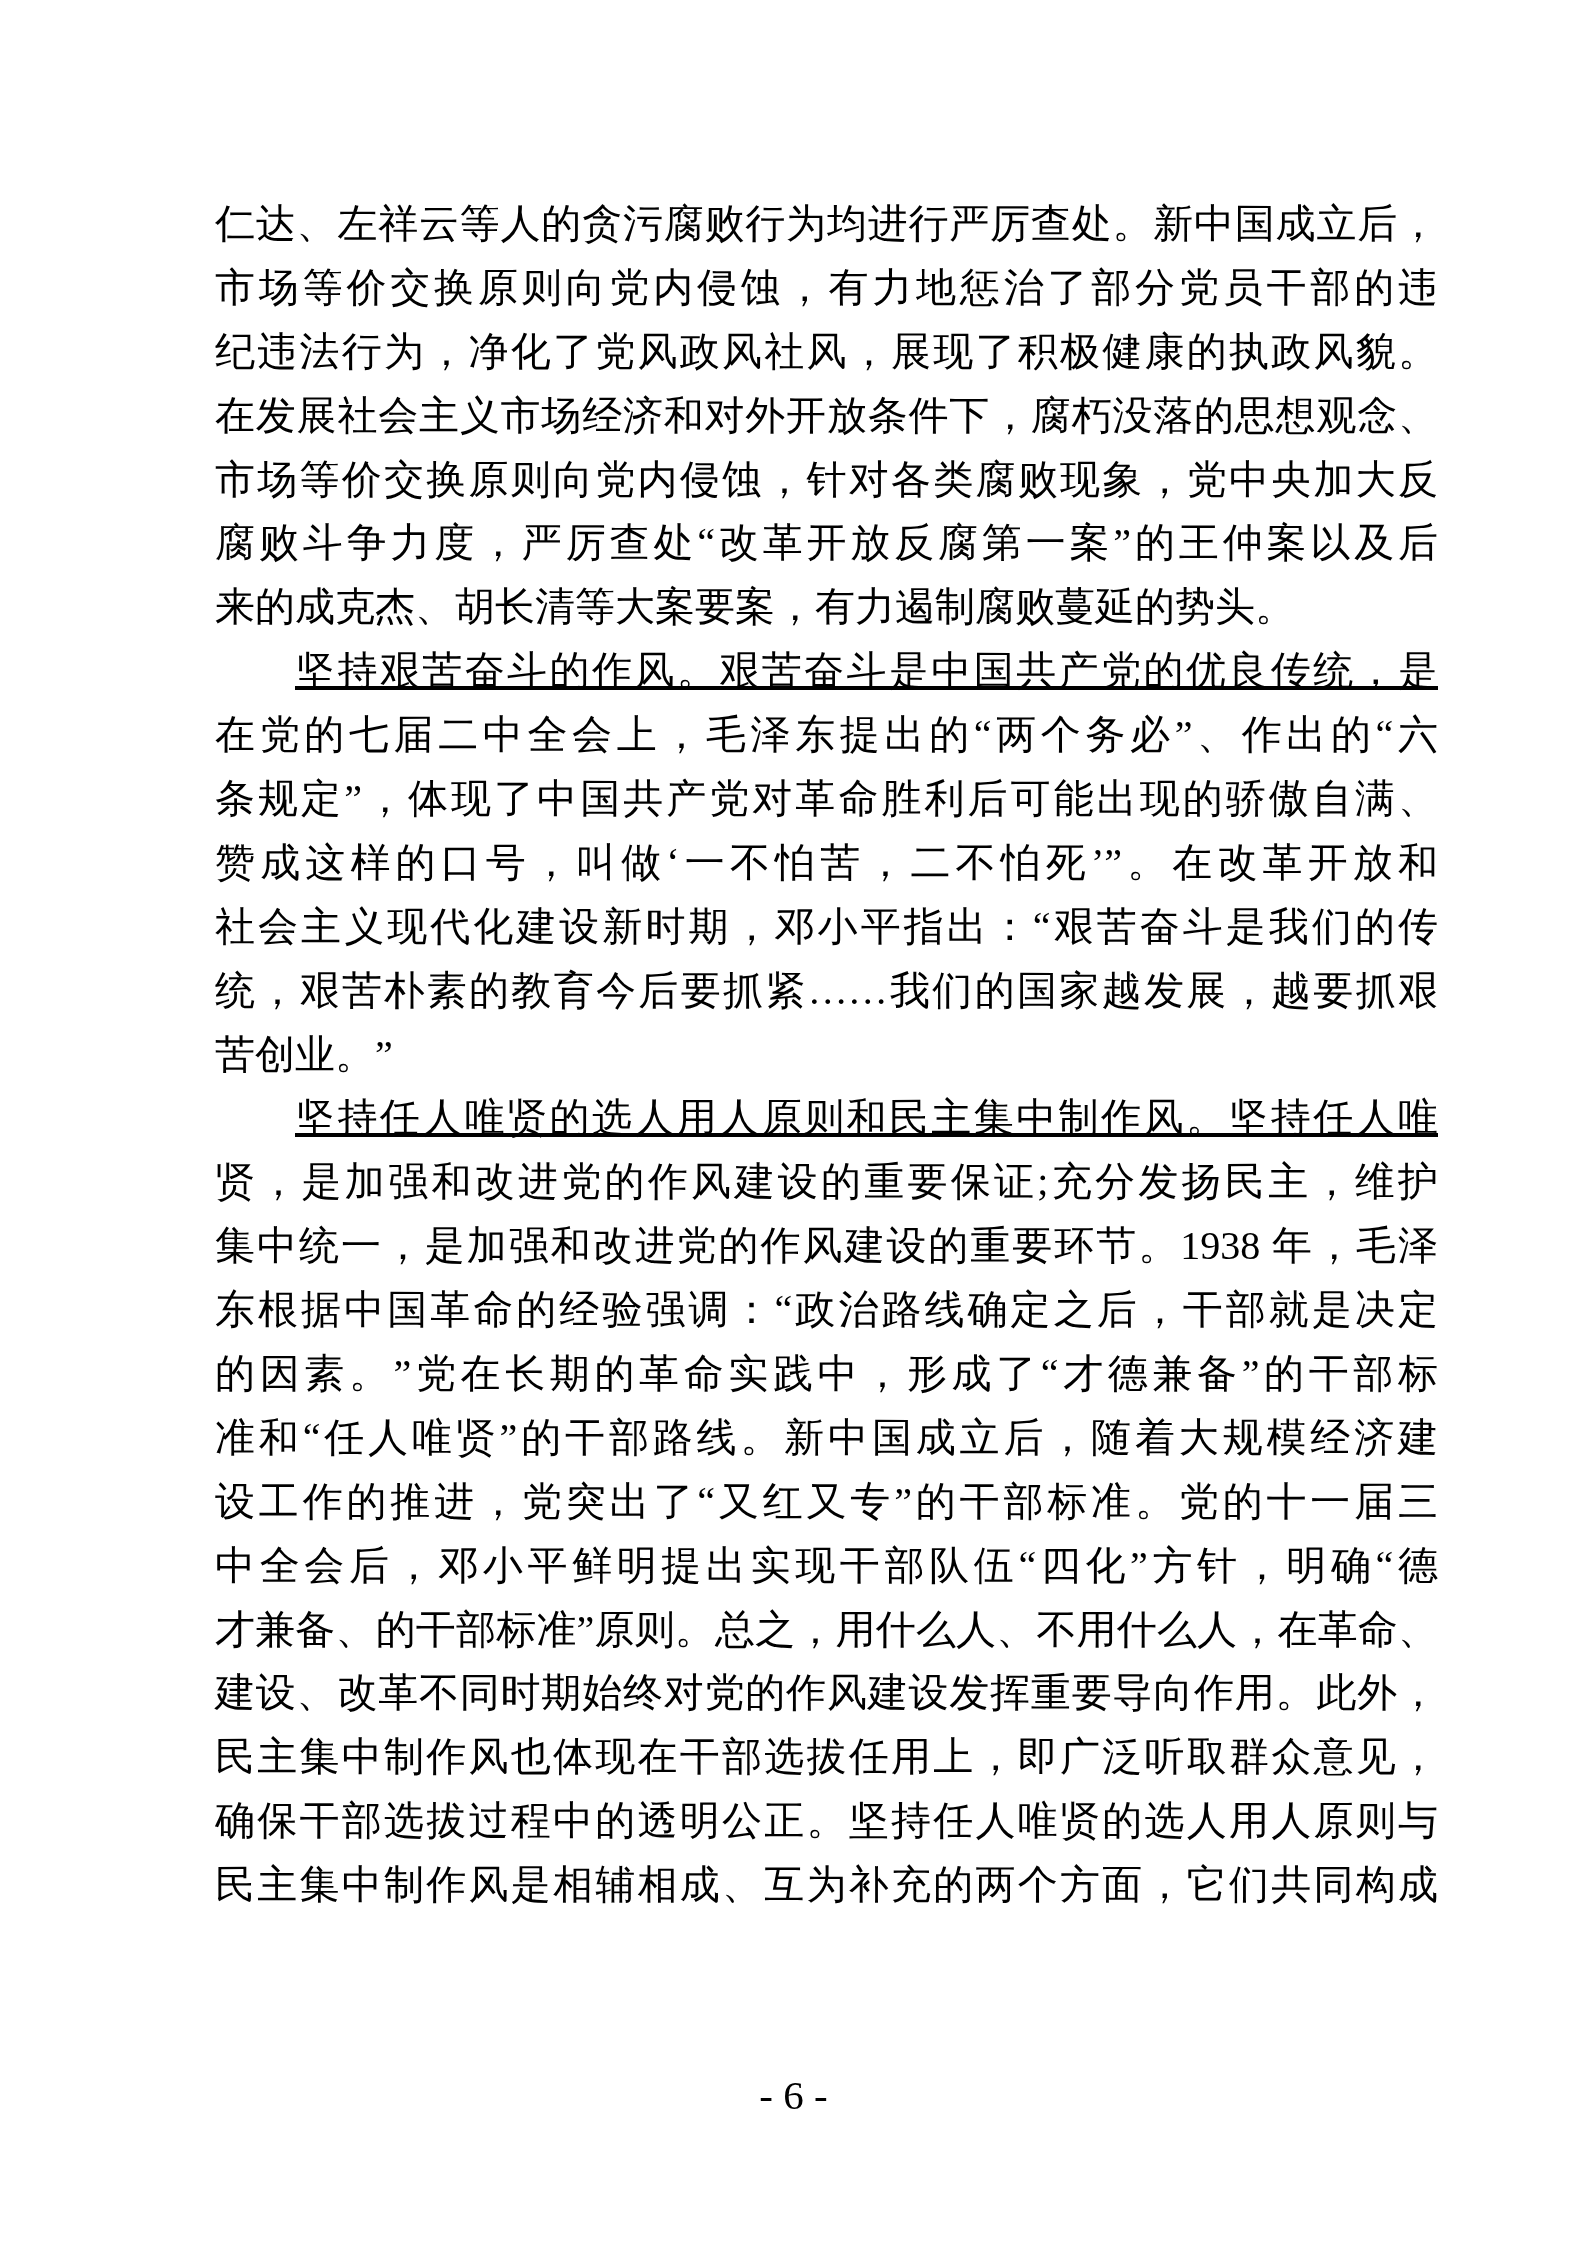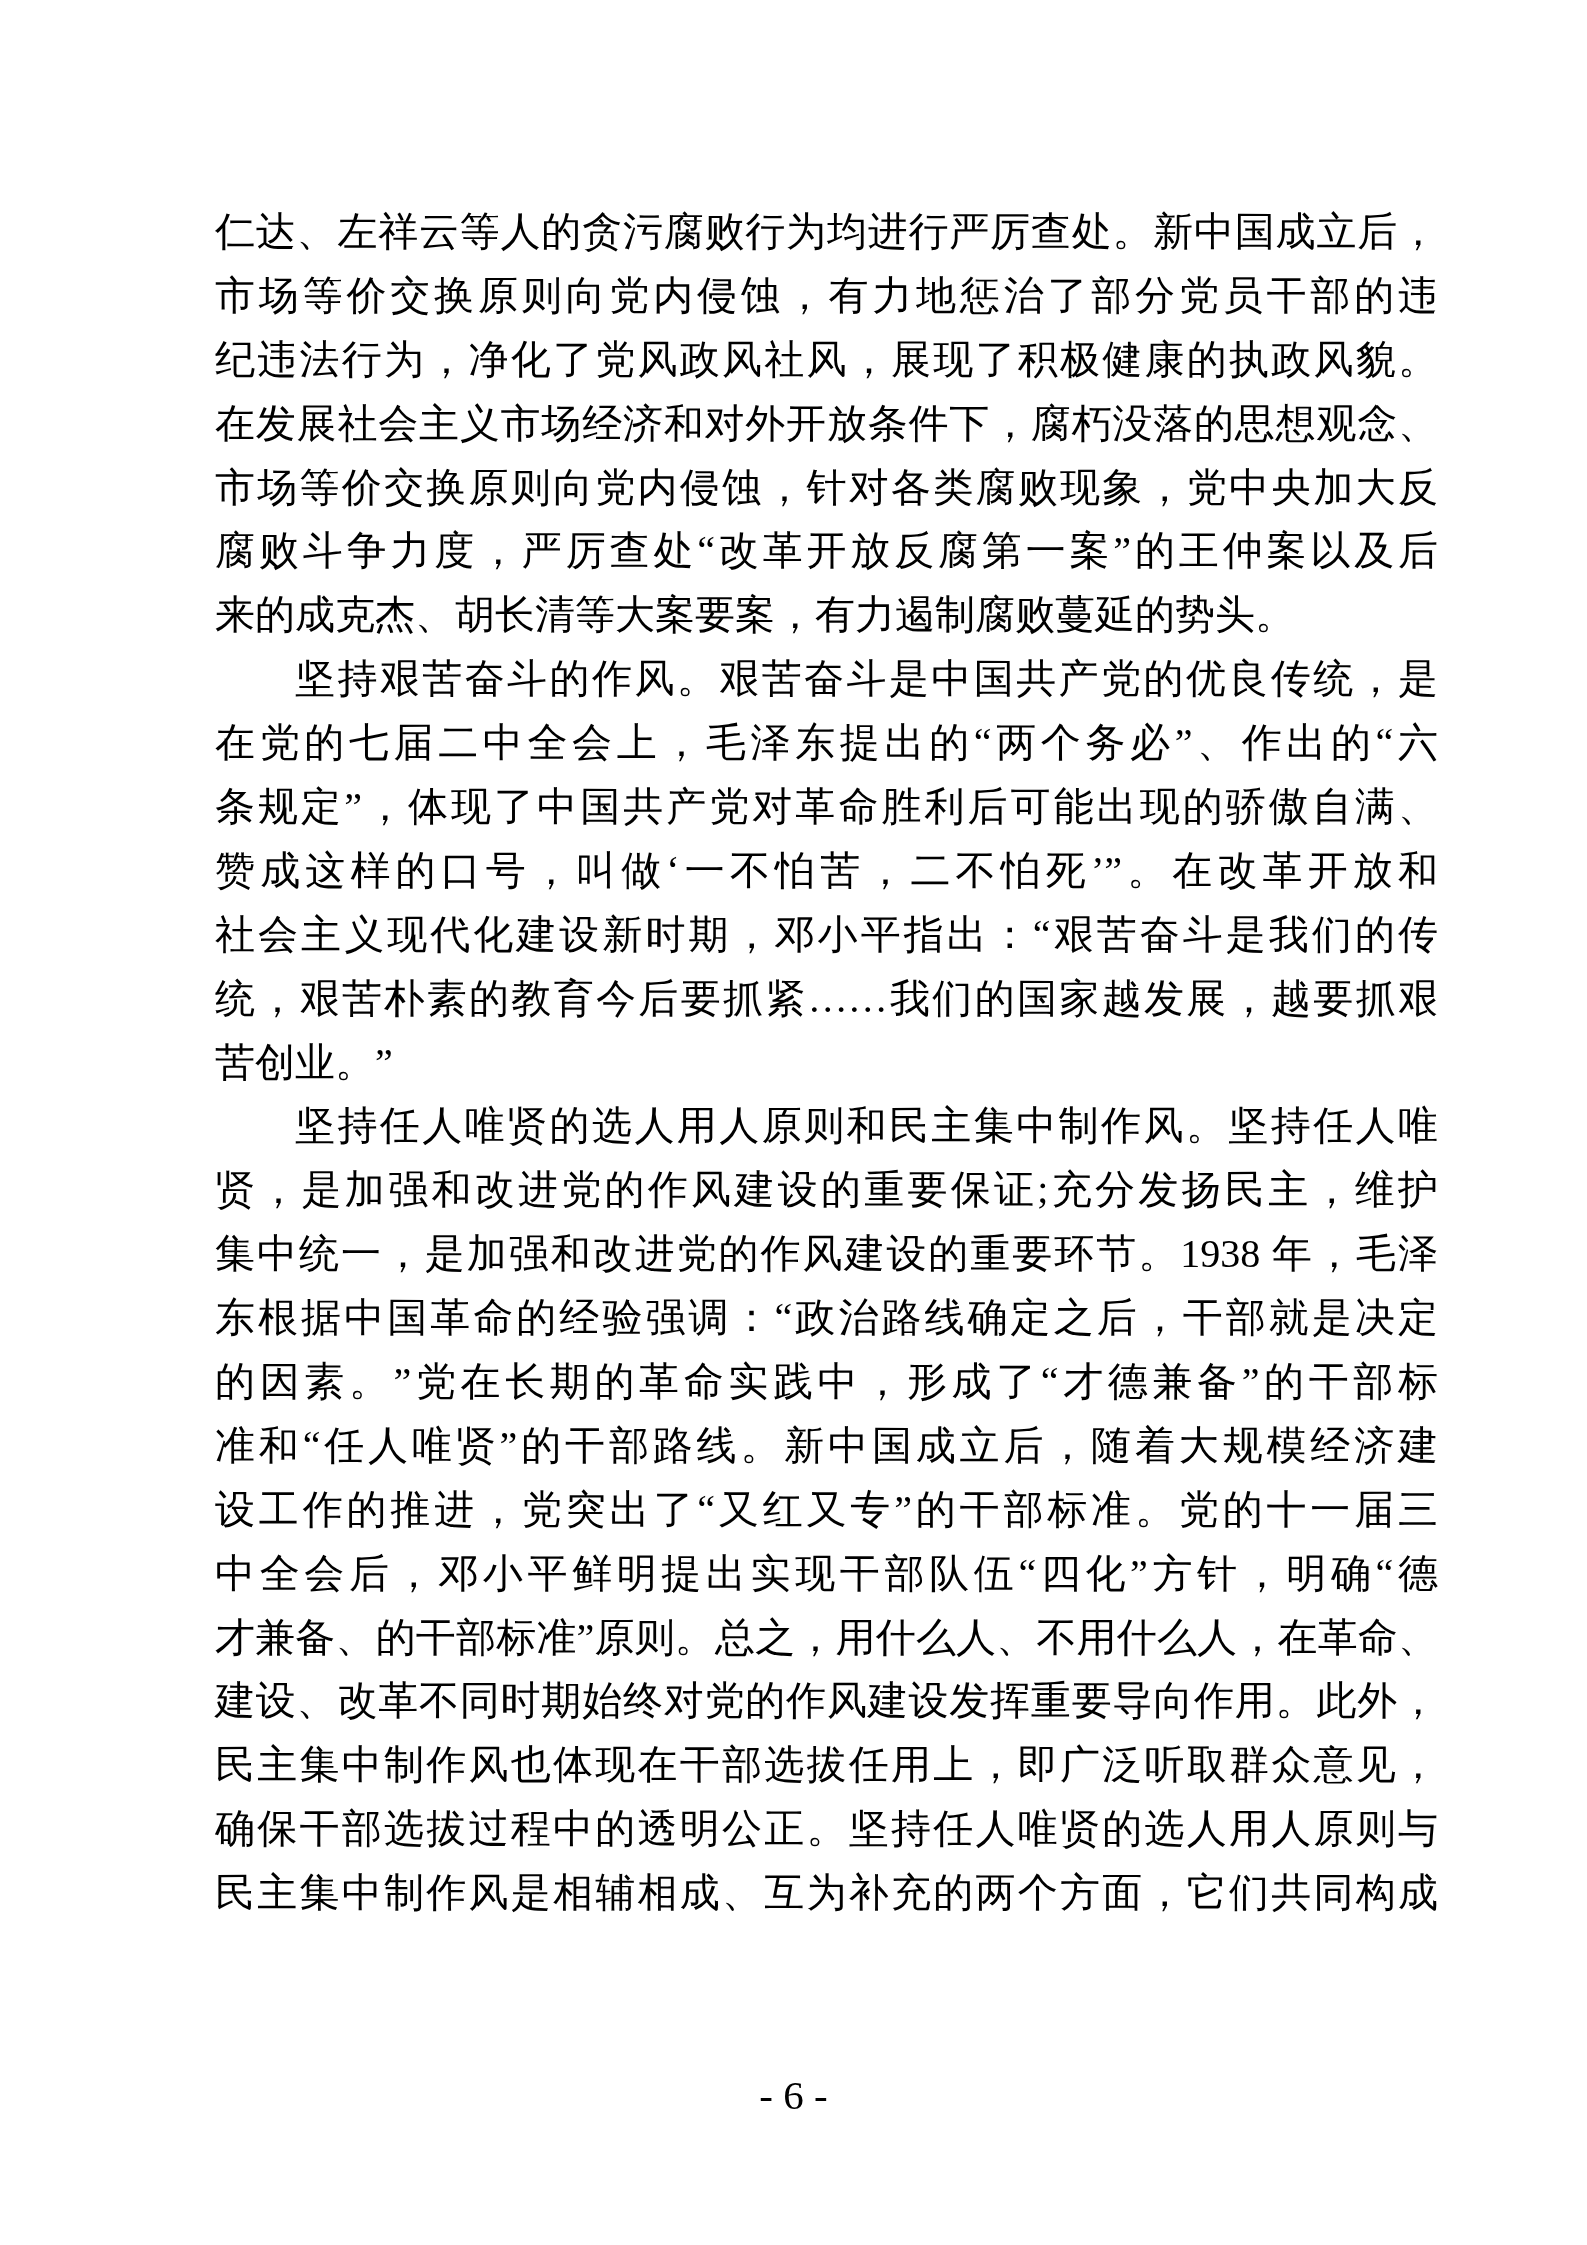--- a/index.html
+++ b/index.html
@@ -16,36 +16,37 @@
   .page {
     position: relative;
     width: 1587px;
     height: 2245px;
     background: #ffffff;
     overflow: hidden;
   }
   .text-block {
     position: absolute;
     left: 215px;
-    top: 200px;
+    top: 192px;
     width: 1223px;
   }
   .line {
     font-size: 40px;
     line-height: 63.9px;
     height: 63.9px;
     text-align: justify;
     text-align-last: justify;
     letter-spacing: 0;
   }
   .line.para-end {
     text-align-last: left;
   }
   .line.indent {
     text-indent: 80px;
+    text-decoration: underline;
   }
   .page-number {
     position: absolute;
     top: 2070px;
     left: 0;
     width: 100%;
     text-align: center;
     font-size: 41px;
     line-height: 50px;
   }

